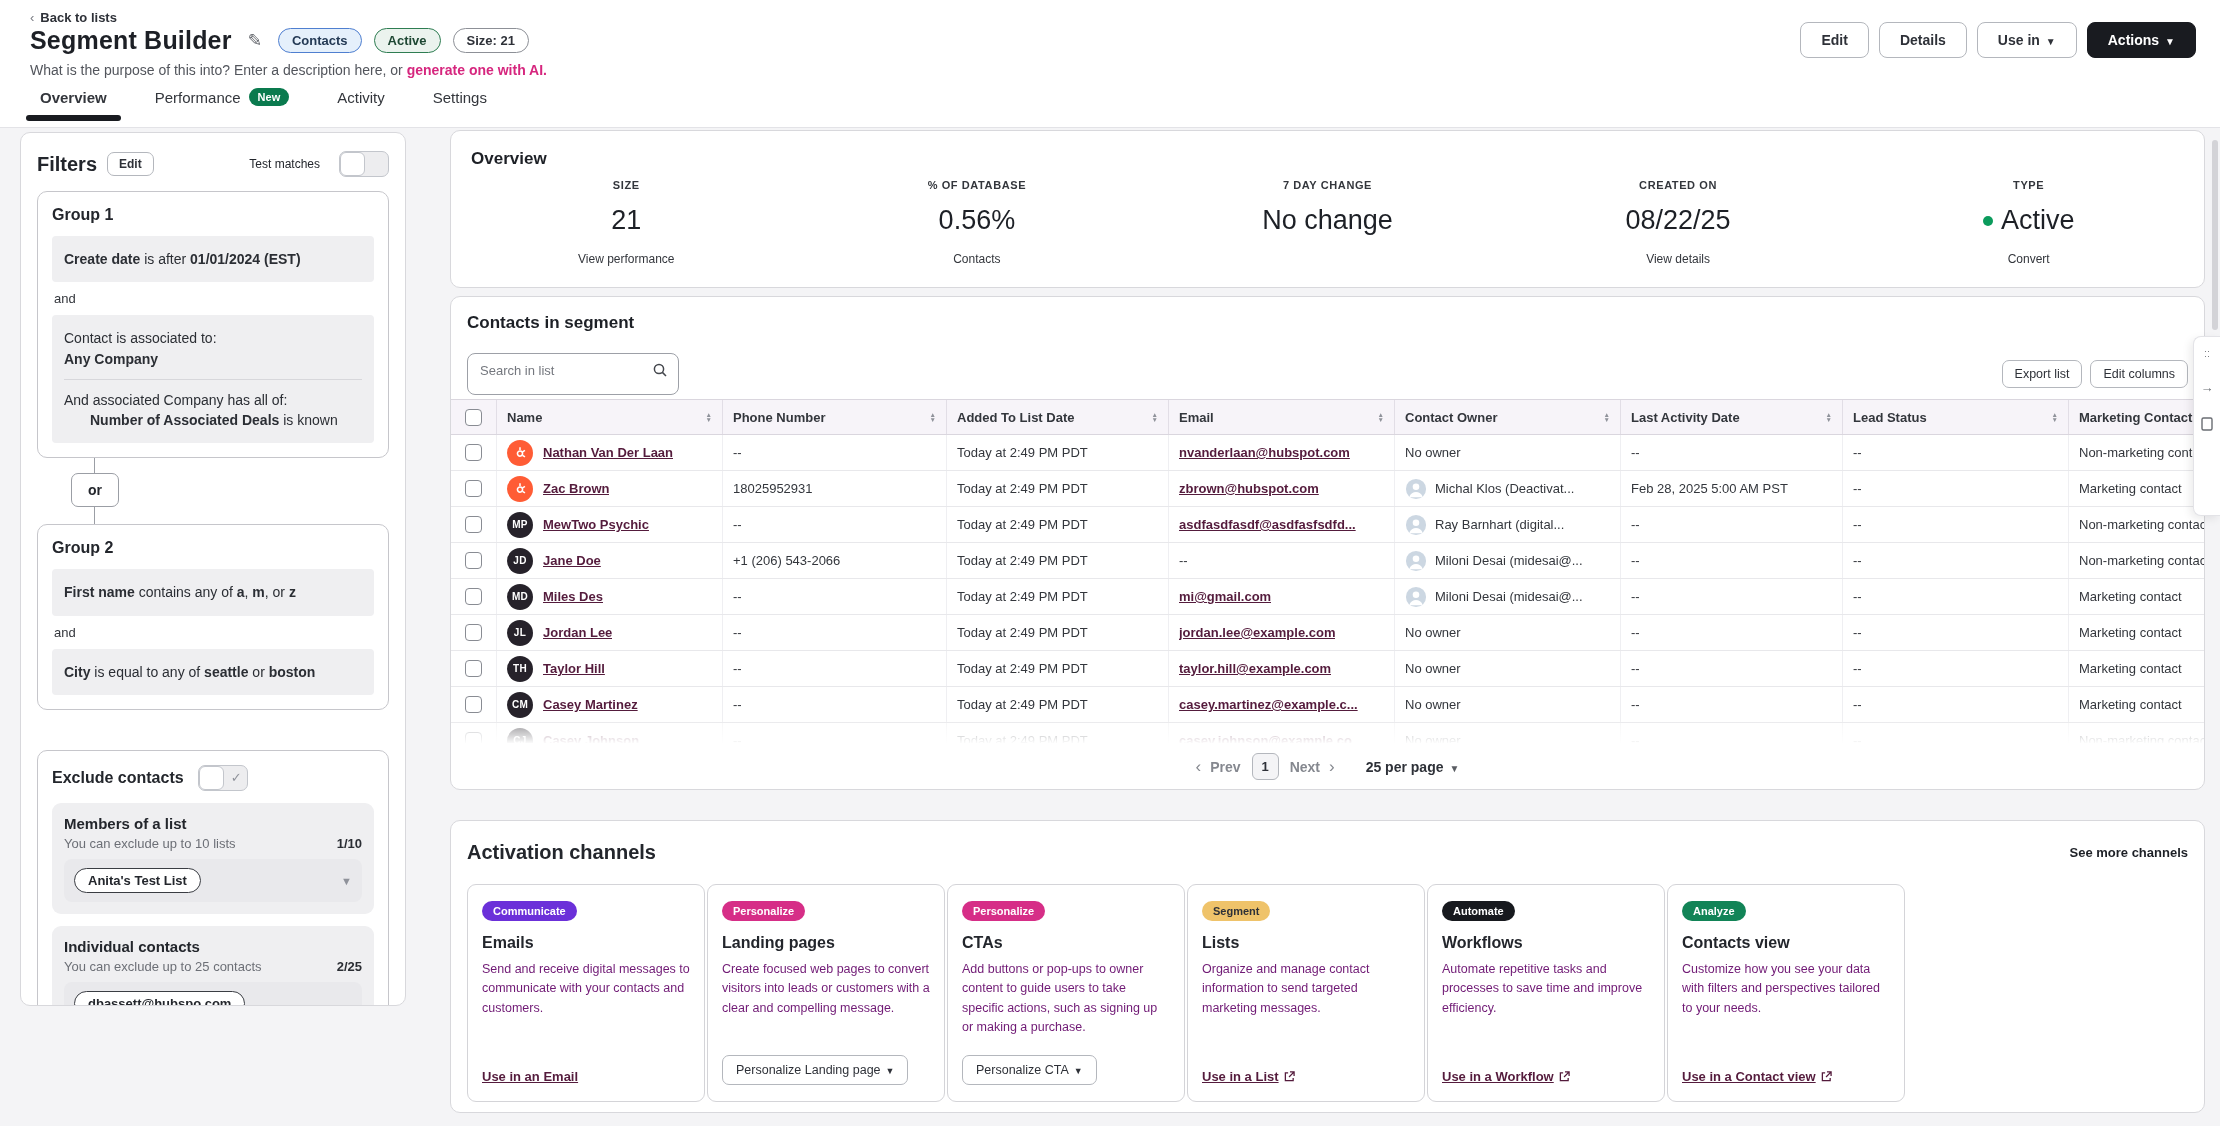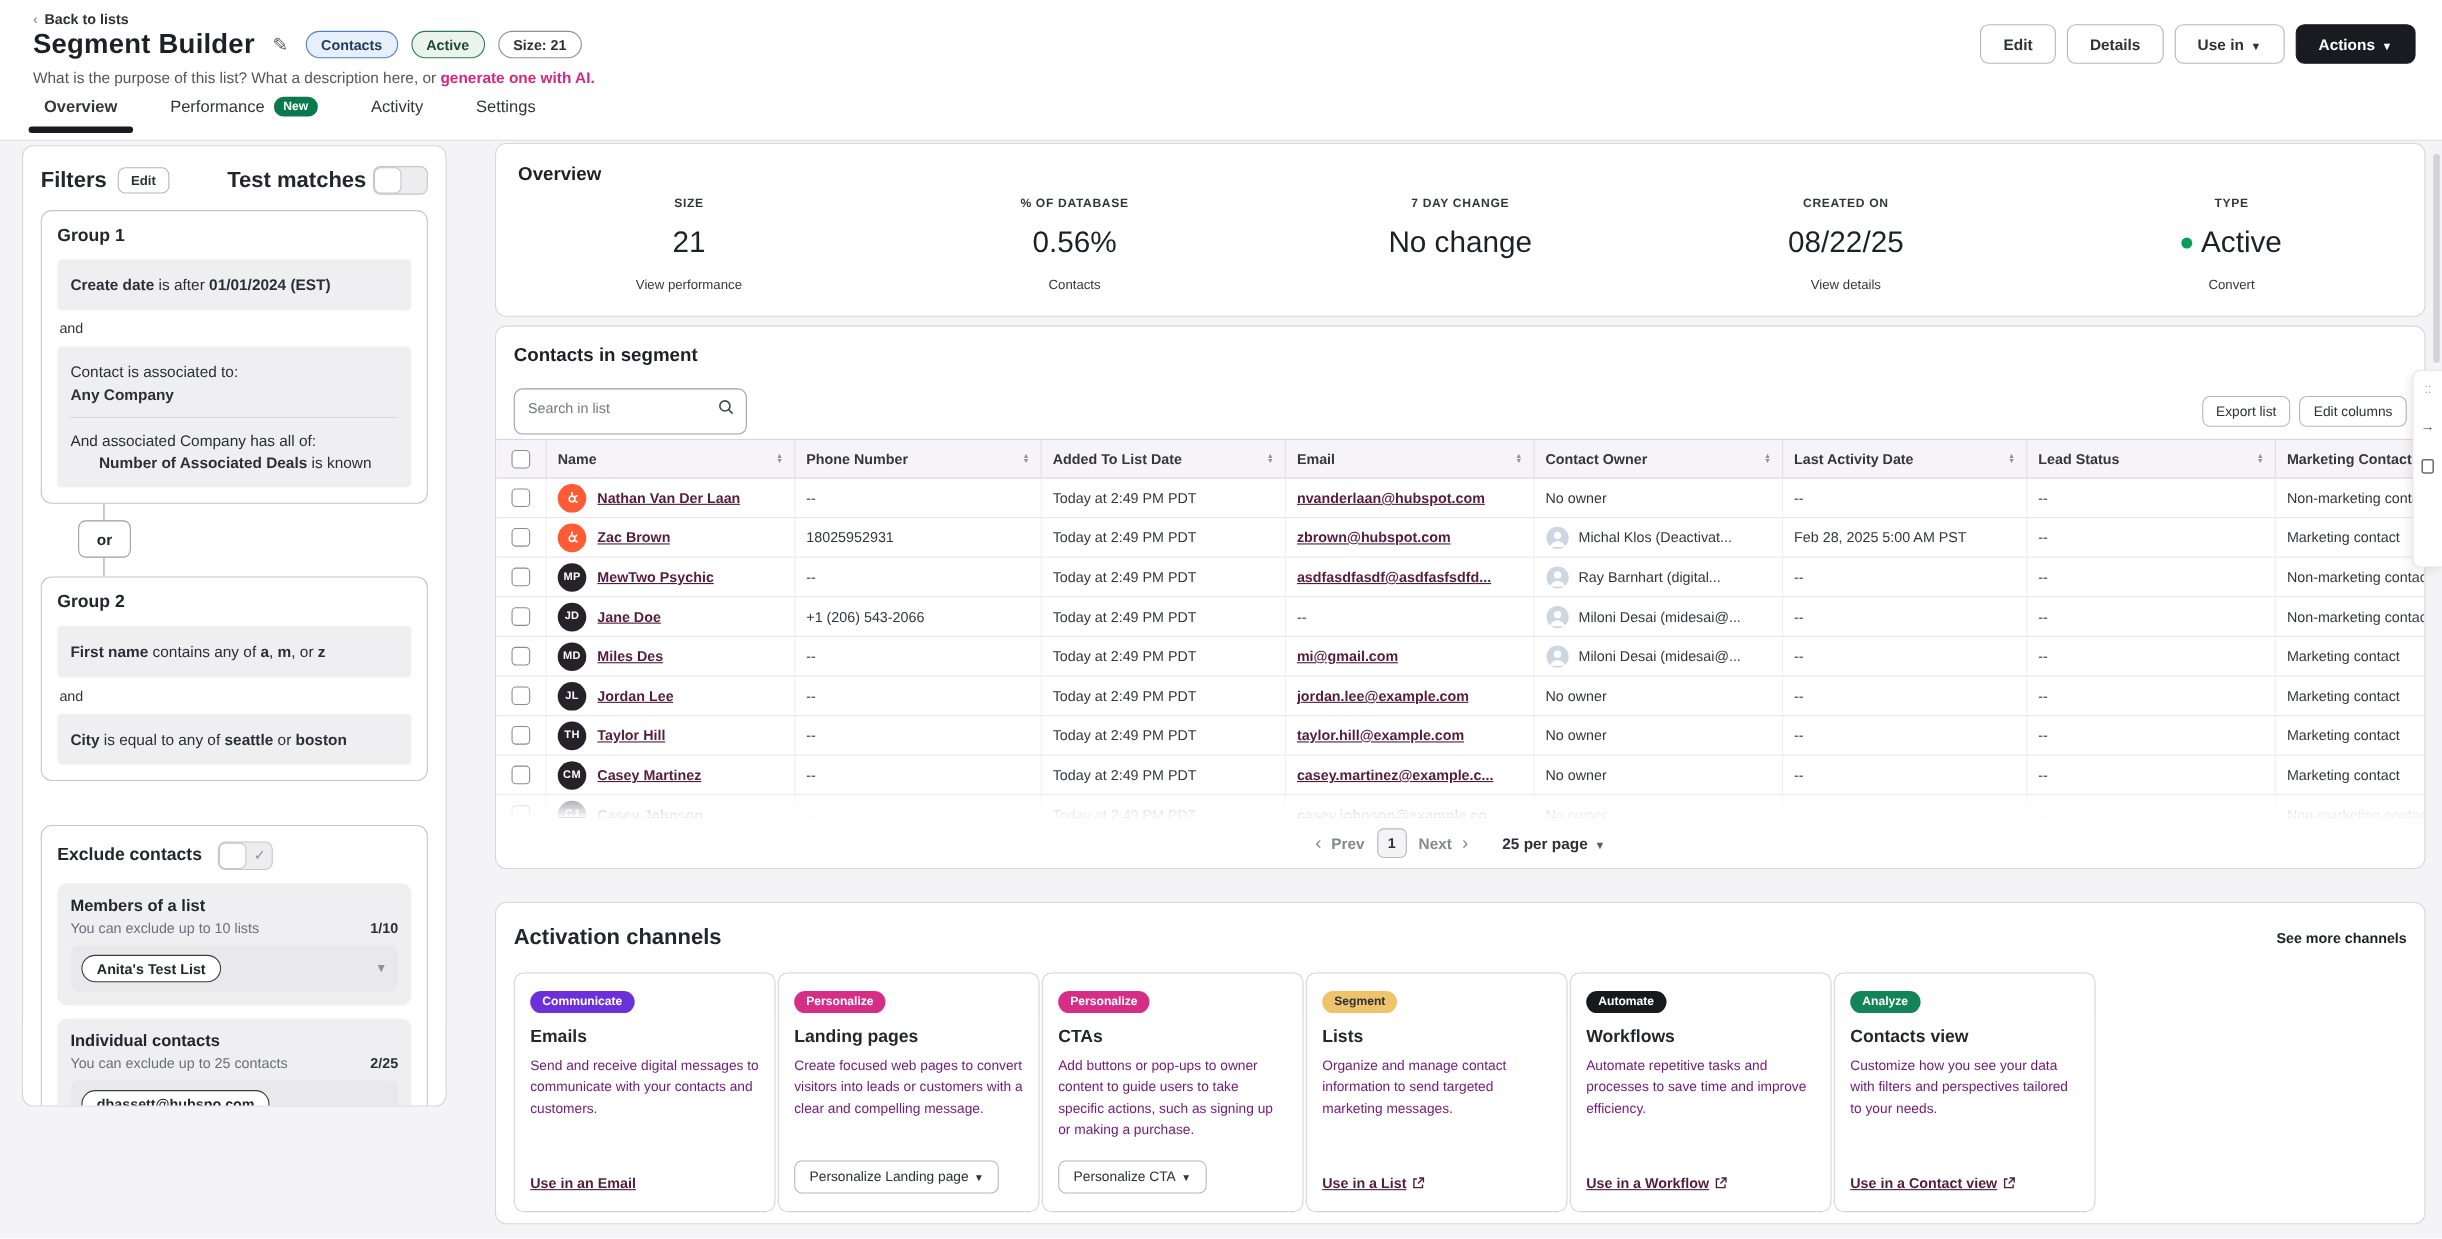--- a/index.html
+++ b/index.html
@@ -32,21 +32,21 @@
 
   
   .card { position:absolute; background:#fff; border:1px solid #d8d8dc; border-radius:10px; }
 
   
   .sidebar { left:20px; top:132px; width:386px; height:874px; padding:18px 16px; overflow:hidden; }
   .f-head { display:flex; align-items:center; }
   .f-title { font-size:20px; font-weight:bold; }
   .btn-sm { font-size:12px; font-weight:bold; color:#2e3138; background:#fff; border:1px solid #b4b7bd; border-radius:7px; padding:4px 11px; margin-left:10px; cursor:pointer; }
   .f-head .spacer { flex:1; }
-  .tm-label { font-size:20px; font-weight:bold; margin-right:6px; }
+  .tm-label { font-size:12px; font-weight:normal; margin-right:19px; }
   .toggle { width:50px; height:26px; border:1px solid #c3c6cc; border-radius:7px; background:#ededef; position:relative; cursor:pointer; }
   .toggle .knob { position:absolute; left:0; top:0; width:25px; height:24px; background:#fff; border:1px solid #c3c6cc; border-radius:6px; }
   .toggle .chk { position:absolute; right:5px; top:4px; font-size:13px; color:#8f929a; }
   .group-box { border:1px solid #c6c6cb; border-radius:10px; padding:14px; margin-top:14px; }
   .group-title { font-size:16px; font-weight:bold; margin-bottom:12px; }
   .filt-row { background:#efeff1; border-radius:4px; padding:13px 12px; font-size:14px; color:#2b2e34; line-height:1.45; cursor:pointer; }
   .and { font-size:13px; color:#33363c; margin:9px 2px; }
   .filt-div { border-top:1px solid #d7d7db; margin:10px 0; }
   .indent { padding-left:26px; }
   .or-wrap { position:relative; height:66px; margin-left:30px; }
@@ -144,21 +144,21 @@
   <div class="back"><span class="chev">‹</span><span>Back to lists</span></div>
 
   <div class="title-row">
     <span class="page-title">Segment Builder</span>
     <span class="pencil">✎</span>
     <span class="chip blue">Contacts</span>
     <span class="chip green">Active</span>
     <span class="chip gray">Size: 21</span>
   </div>
 
-  <div class="desc-row"><span>What is the purpose of this list? What a description here, or </span><span class="ai-link">generate one with AI.</span></div>
+  <div class="desc-row"><span>What is the purpose of this into? Enter a description here, or </span><span class="ai-link">generate one with AI.</span></div>
 
   <div class="hdr-btns">
     <button class="btn">Edit</button>
     <button class="btn">Details</button>
     <button class="btn"><span>Use in</span><span class="caret">▼</span></button>
     <button class="btn dark"><span>Actions</span><span class="caret">▼</span></button>
   </div>
 
   <div class="tabs">
     <div class="tab active">

